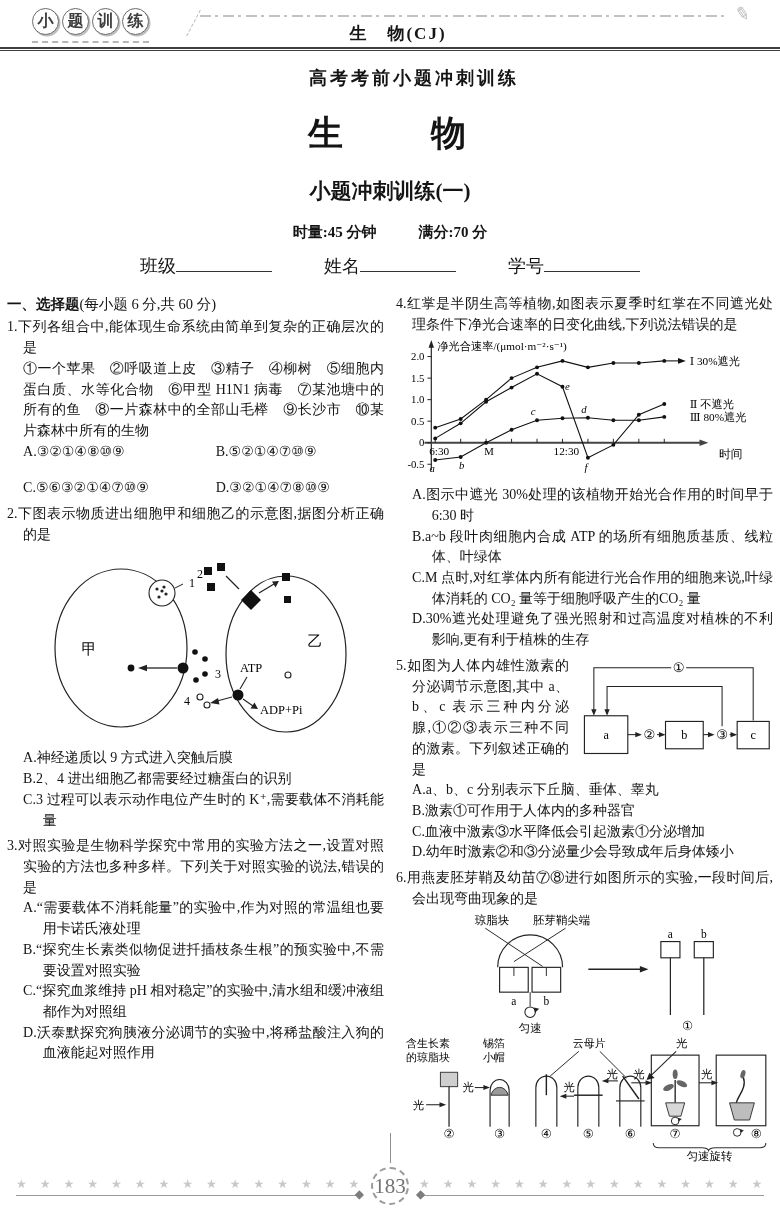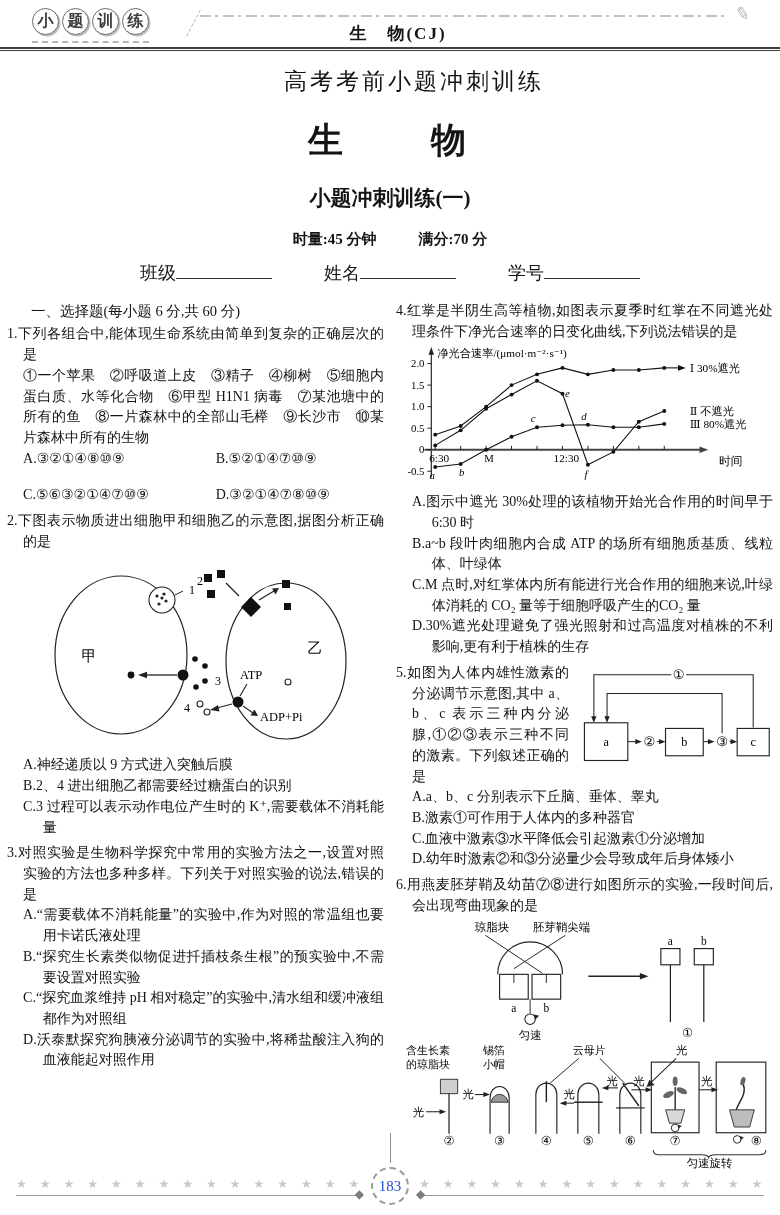--- a/index.html
+++ b/index.html
@@ -25,53 +25,53 @@
   .logo-slash { position:absolute; left:168px; top:10px; width:26px; height:26px; border-right:1.6px dashed #b5b5b5; transform:skewX(-28deg); }
   .dashline { position:absolute; left:200px; right:56px; top:15px; height:2px;
     background:repeating-linear-gradient(90deg,#c2c2c2 0 11px,transparent 11px 15px,#c2c2c2 15px 18px,transparent 18px 23px); }
   .pen-icon { position:absolute; right:30px; top:3px; font-size:18px; color:#b9b9b9; transform:rotate(12deg); }
   .hdr-subject { position:absolute; top:22px; left:16px; right:0; text-align:center; font-size:17px; font-weight:bold; letter-spacing:2px; }
   .rule { position:absolute; top:47px; left:0; right:0; border-top:2.4px solid #3f3f3f; height:4px; border-bottom:1.2px solid #3f3f3f; }
 
   
   .content { padding-top: 66px; }
   .tblock { text-align:center; }
-  .t1 { font-size:23px; font-weight:normal; letter-spacing:3px;padding-left:48px; }
+  .t1 { font-size:18px; font-weight:bold; letter-spacing:3px;padding-left:48px; }
   .t2 { font-size:35px; font-weight:bold; margin-top:20px; letter-spacing:6px; }
   .t3 { font-size:21px; font-weight:bold; margin-top:20px; }
   .meta { font-size:15px; font-weight:bold; margin-top:18px; }
   .meta .gap { display:inline-block; width:42px; }
   .blanks { margin-top:12px; font-size:18px; display:flex; justify-content:center; gap:52px; }
   .blank-u { display:inline-block; width:96px; border-bottom:1.2px solid #333; height:14px; }
 
   
   .cols { display:flex; gap:12px; padding:0 7px; margin-top:16px; }
   .col { width:377px; font-size:14px; line-height:1.48; text-align:justify; }
   .sec-head { font-size:14.5px; margin-bottom:2px; }
-  .sec-head b { font-weight:normal;margin-left:24px; }
+  .sec-head b { font-weight:bold; }
   .q { margin-bottom:5px; }
   .stem { padding-left:1.15em; text-indent:-1.15em;font-family:Liberation Serif, serif; }
   .items { padding-left:1.15em; }
   .opt { padding-left:2.55em; text-indent:-1.4em; }
   .optgrid { padding-left:1.15em; display:grid; grid-template-columns:1.05fr 1fr;gap:16px; }
   .figwrap { text-align:center; margin:2px 0; }
   .q5fig { float:right; width:198px; margin:2px 0 2px 6px; }
   .clear { clear:both; }
   svg text { font-family:"Liberation Serif","DejaVu Serif",serif; }
 
   
   .bindmark { position:absolute; left:390px; bottom:52px; width:1.2px; height:30px; background:#8f8f8f; }
   .footer { position:absolute; left:0; right:0; bottom:10px; display:flex; align-items:center; gap:10px; padding:0 16px; }
   .fside { flex:1; min-width:0; }
   .fstars { color:#c8c8c8; font-size:12px; letter-spacing:5px; white-space:nowrap; overflow:hidden; margin-bottom:-3px; text-align:center; }
   .fline { border-top:1.6px solid #9b9b9b; position:relative; margin-top:6px; }
   .fdia { position:absolute; top:-8px; color:#7d7d7d; font-size:12px; line-height:1; }
   .fdia.r { right:-3px; } .fdia.l { left:-3px; }
   .pnum { width:38px; height:38px; flex:0 0 38px; border:2.4px dashed #9b9b9b; border-radius:50%;
-    display:flex; align-items:center; justify-content:center; font-size:15px; color:#1d4ed8; }
+    display:flex; align-items:center; justify-content:center; font-size:21px; color:#737373; }
 </style>
 </head>
 <body>
 
 <div class="page">
 
   <div class="hdr">
     <div class="logo">
       <span class="lc">小</span>
       <span class="lc">题</span>

